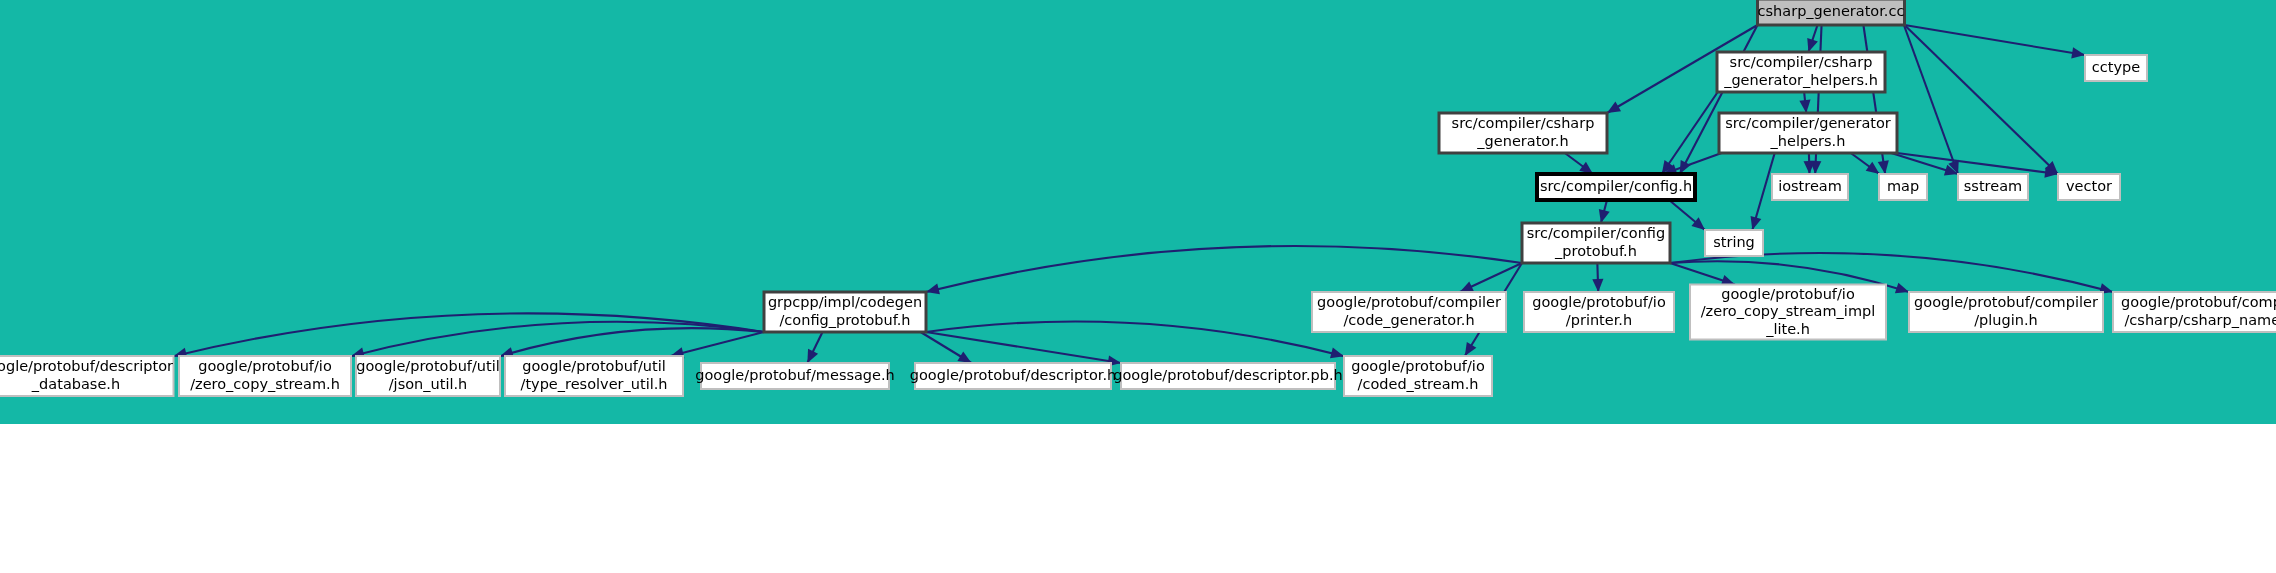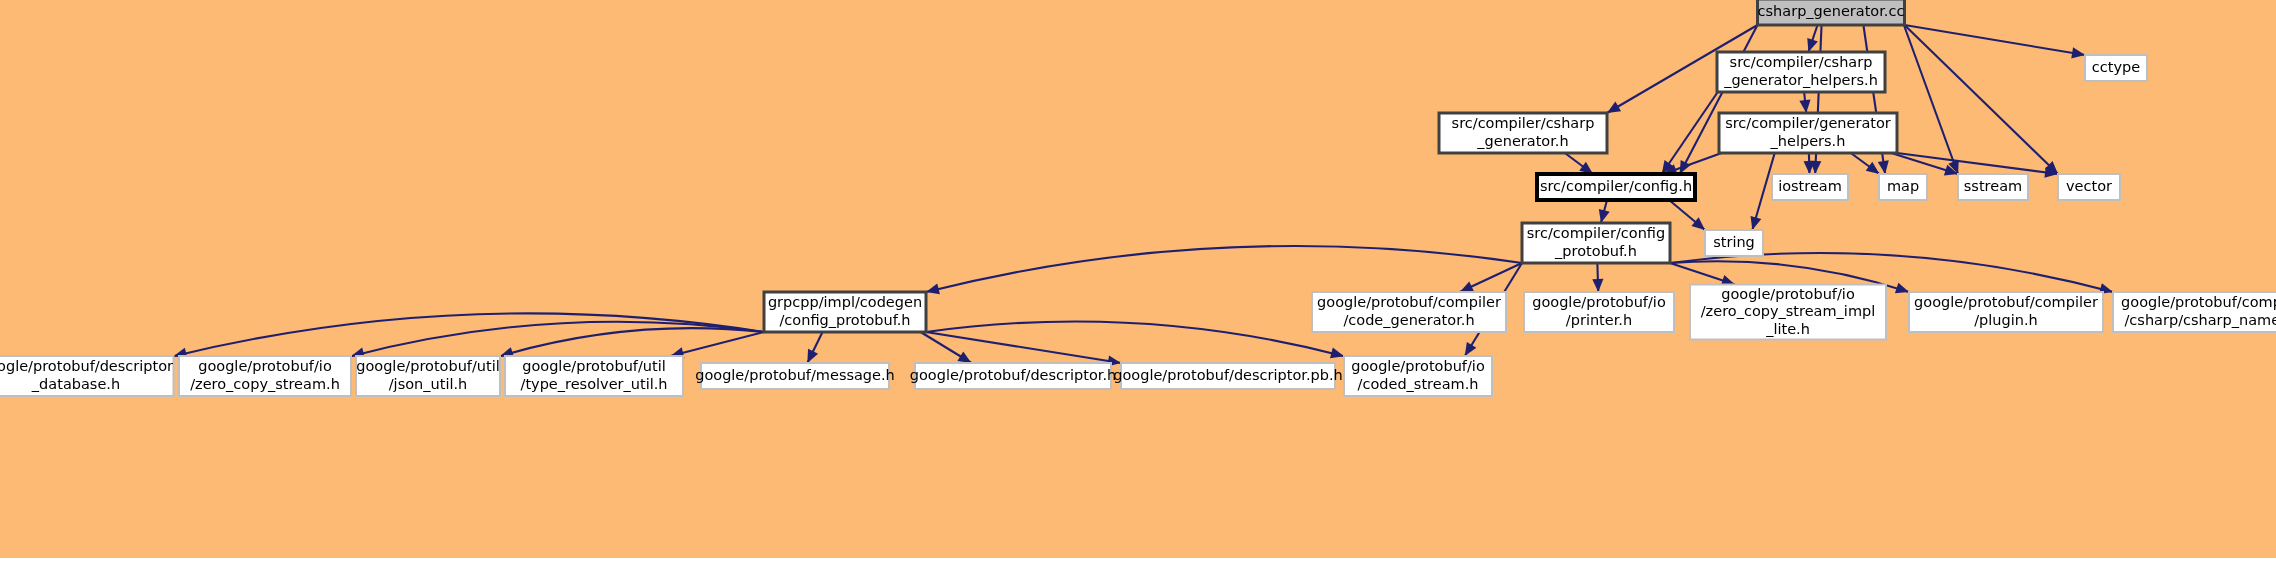--- a/index.html
+++ b/index.html
@@ -3,22 +3,22 @@
 <meta charset="utf-8">
 <style>
   html, body {
     margin: 0;
     padding: 0;
     background: #ffffff;
   }
   #canvas {
     position: relative;
     width: 2276px;
-    height: 558px;
-    background: #fdba74;
+    height: 424px;
+    background: #14b8a6;
     font-family: "DejaVu Sans", sans-serif;
     overflow: hidden;
   }
   #graph-svg {
     position: absolute;
     left: 0;
     top: 0;
     width: 2276px;
     height: 573px;
   }

